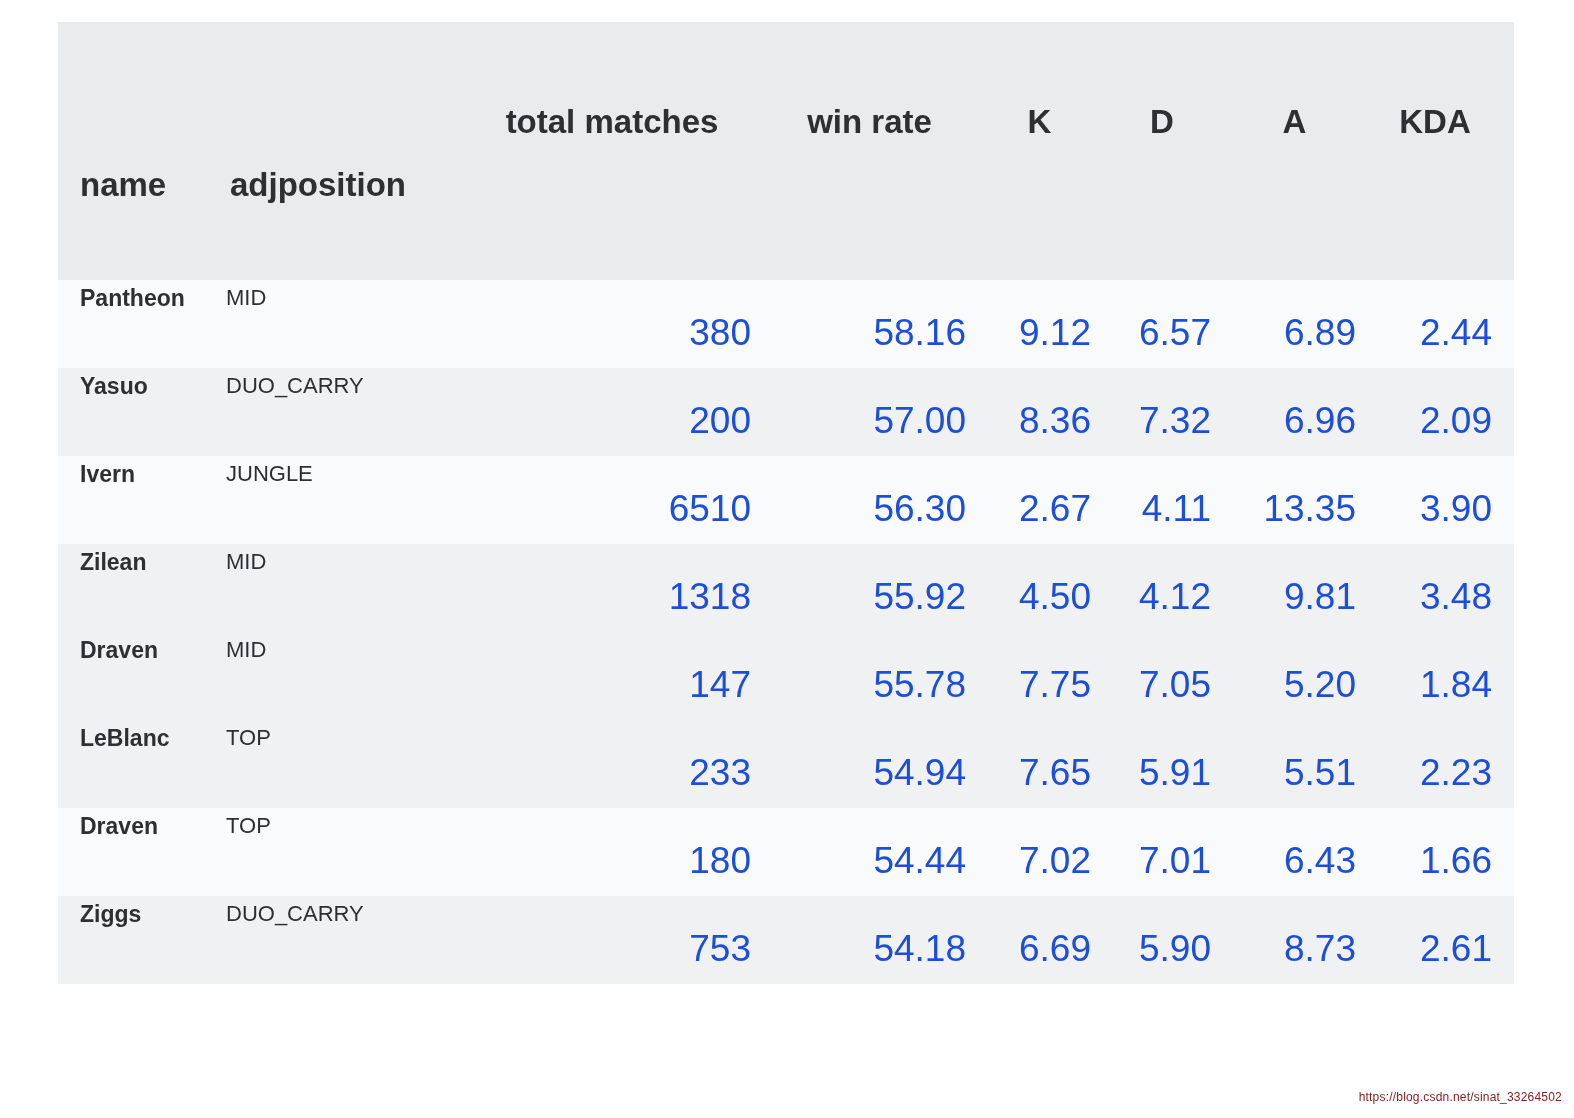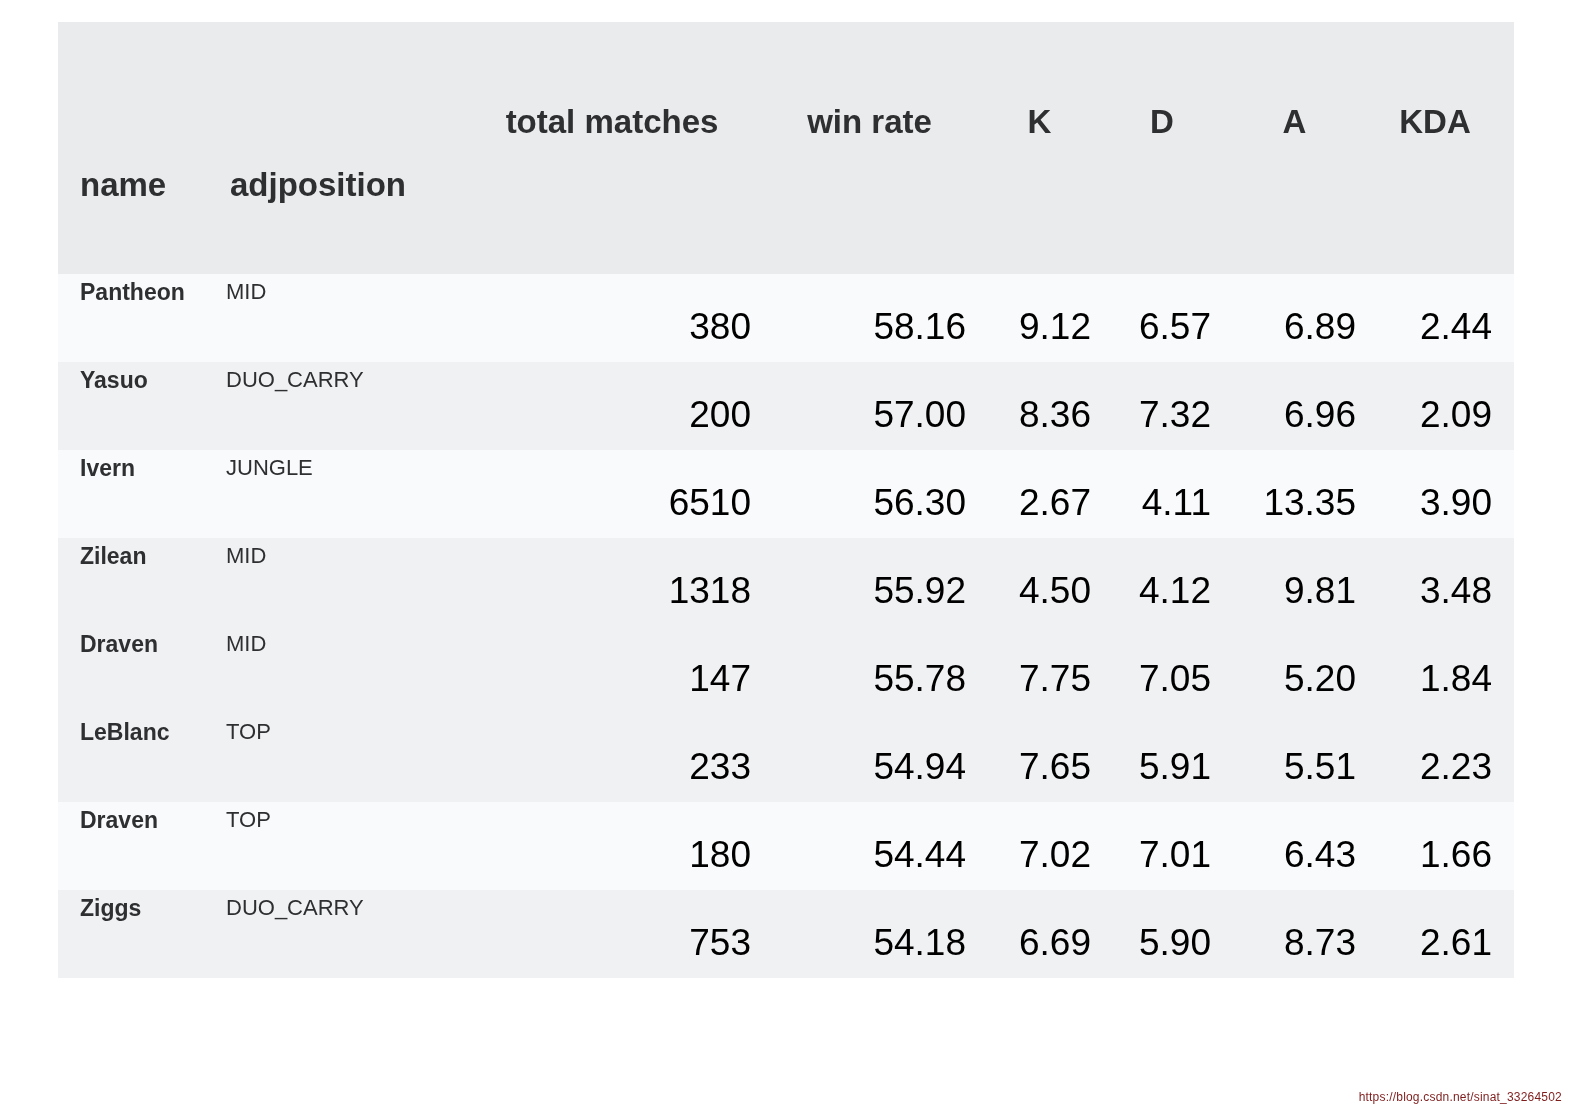--- a/index.html
+++ b/index.html
@@ -51,21 +51,21 @@
   }
   thead tr.hdr-cols th.blank {
     text-align: left;
   }
 
   thead tr.hdr-index th {
     height: 92px;
     font-size: 33px;
     text-align: left;
     padding-left: 22px;
-    padding-bottom: 16px;
+    padding-bottom: 22px;
     vertical-align: top;
     padding-top: 20px;
   }
   thead tr.hdr-index th.blankcol {
     text-align: right;
   }
 
   
   tbody tr { height: 88px; }
   tbody tr.odd  td, tbody tr.odd  th { background: #f9fafb; }
@@ -86,21 +86,21 @@
     font-size: 22px;
     padding-left: 18px;
   }
 
   tbody td.val {
     font-size: 37px;
     text-align: right;
     vertical-align: bottom;
     padding: 0 22px 14px 0;
     border: none;
-    color: #000000;
+    color: #1d4ed8;
     white-space: nowrap;
     margin-top: 8px;
   }
 
   
   col.c-name   { width: 150px; }
   col.c-pos    { width: 265px; }
   col.c-tm     { width: 300px; }
   col.c-wr     { width: 215px; }
   col.c-k      { width: 125px; }

